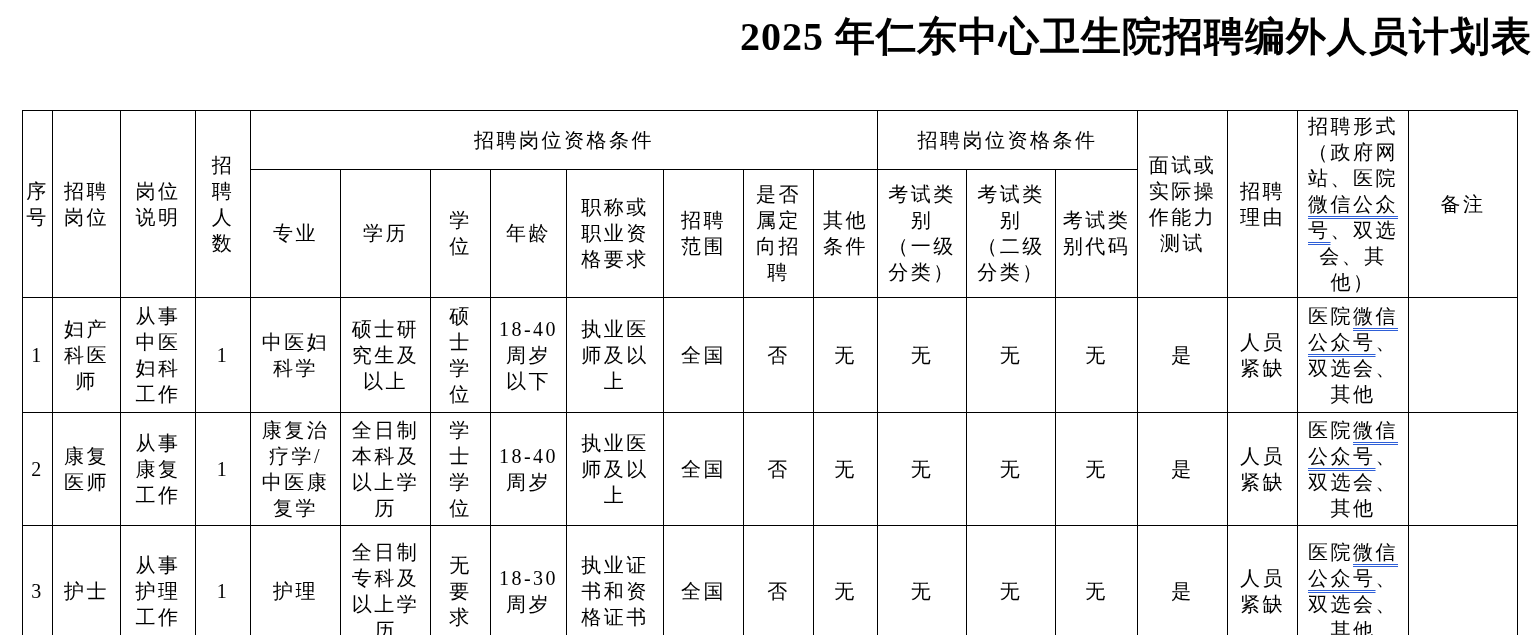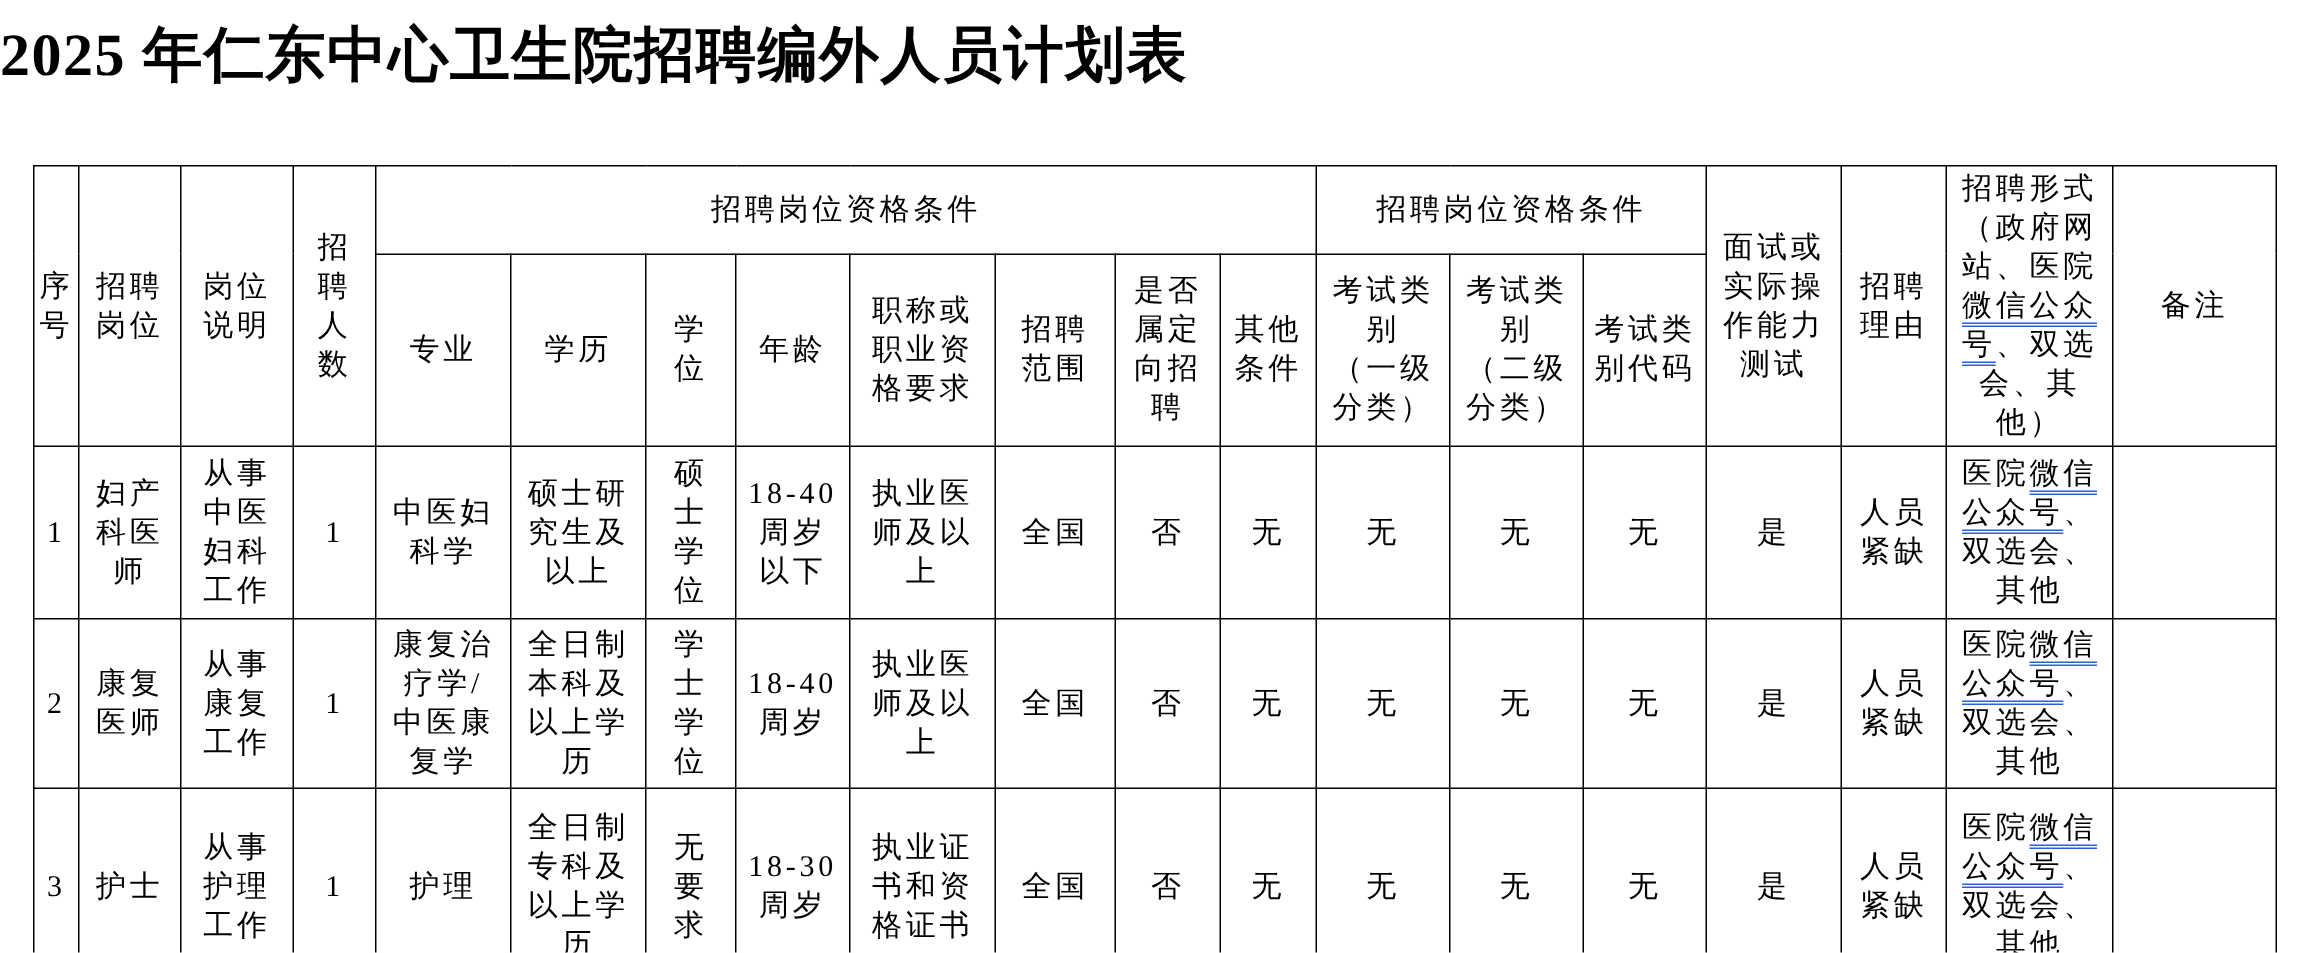--- a/index.html
+++ b/index.html
@@ -8,21 +8,21 @@
     background: #ffffff;
     width: 1532px;
     height: 635px;
     overflow: hidden;
     font-family: "Liberation Serif", "DejaVu Serif", serif;
     color: #000000;
   }
   .page-title {
     margin-top: 10px;
     width: 1532px;
-    text-align: left;
+    text-align: right;
     font-size: 40px;
     font-weight: bold;
     line-height: 54px;
     letter-spacing: 1px;
     white-space: pre;
   }
   table.plan {
     border-collapse: collapse;
     table-layout: fixed;
     width: 1495px;

